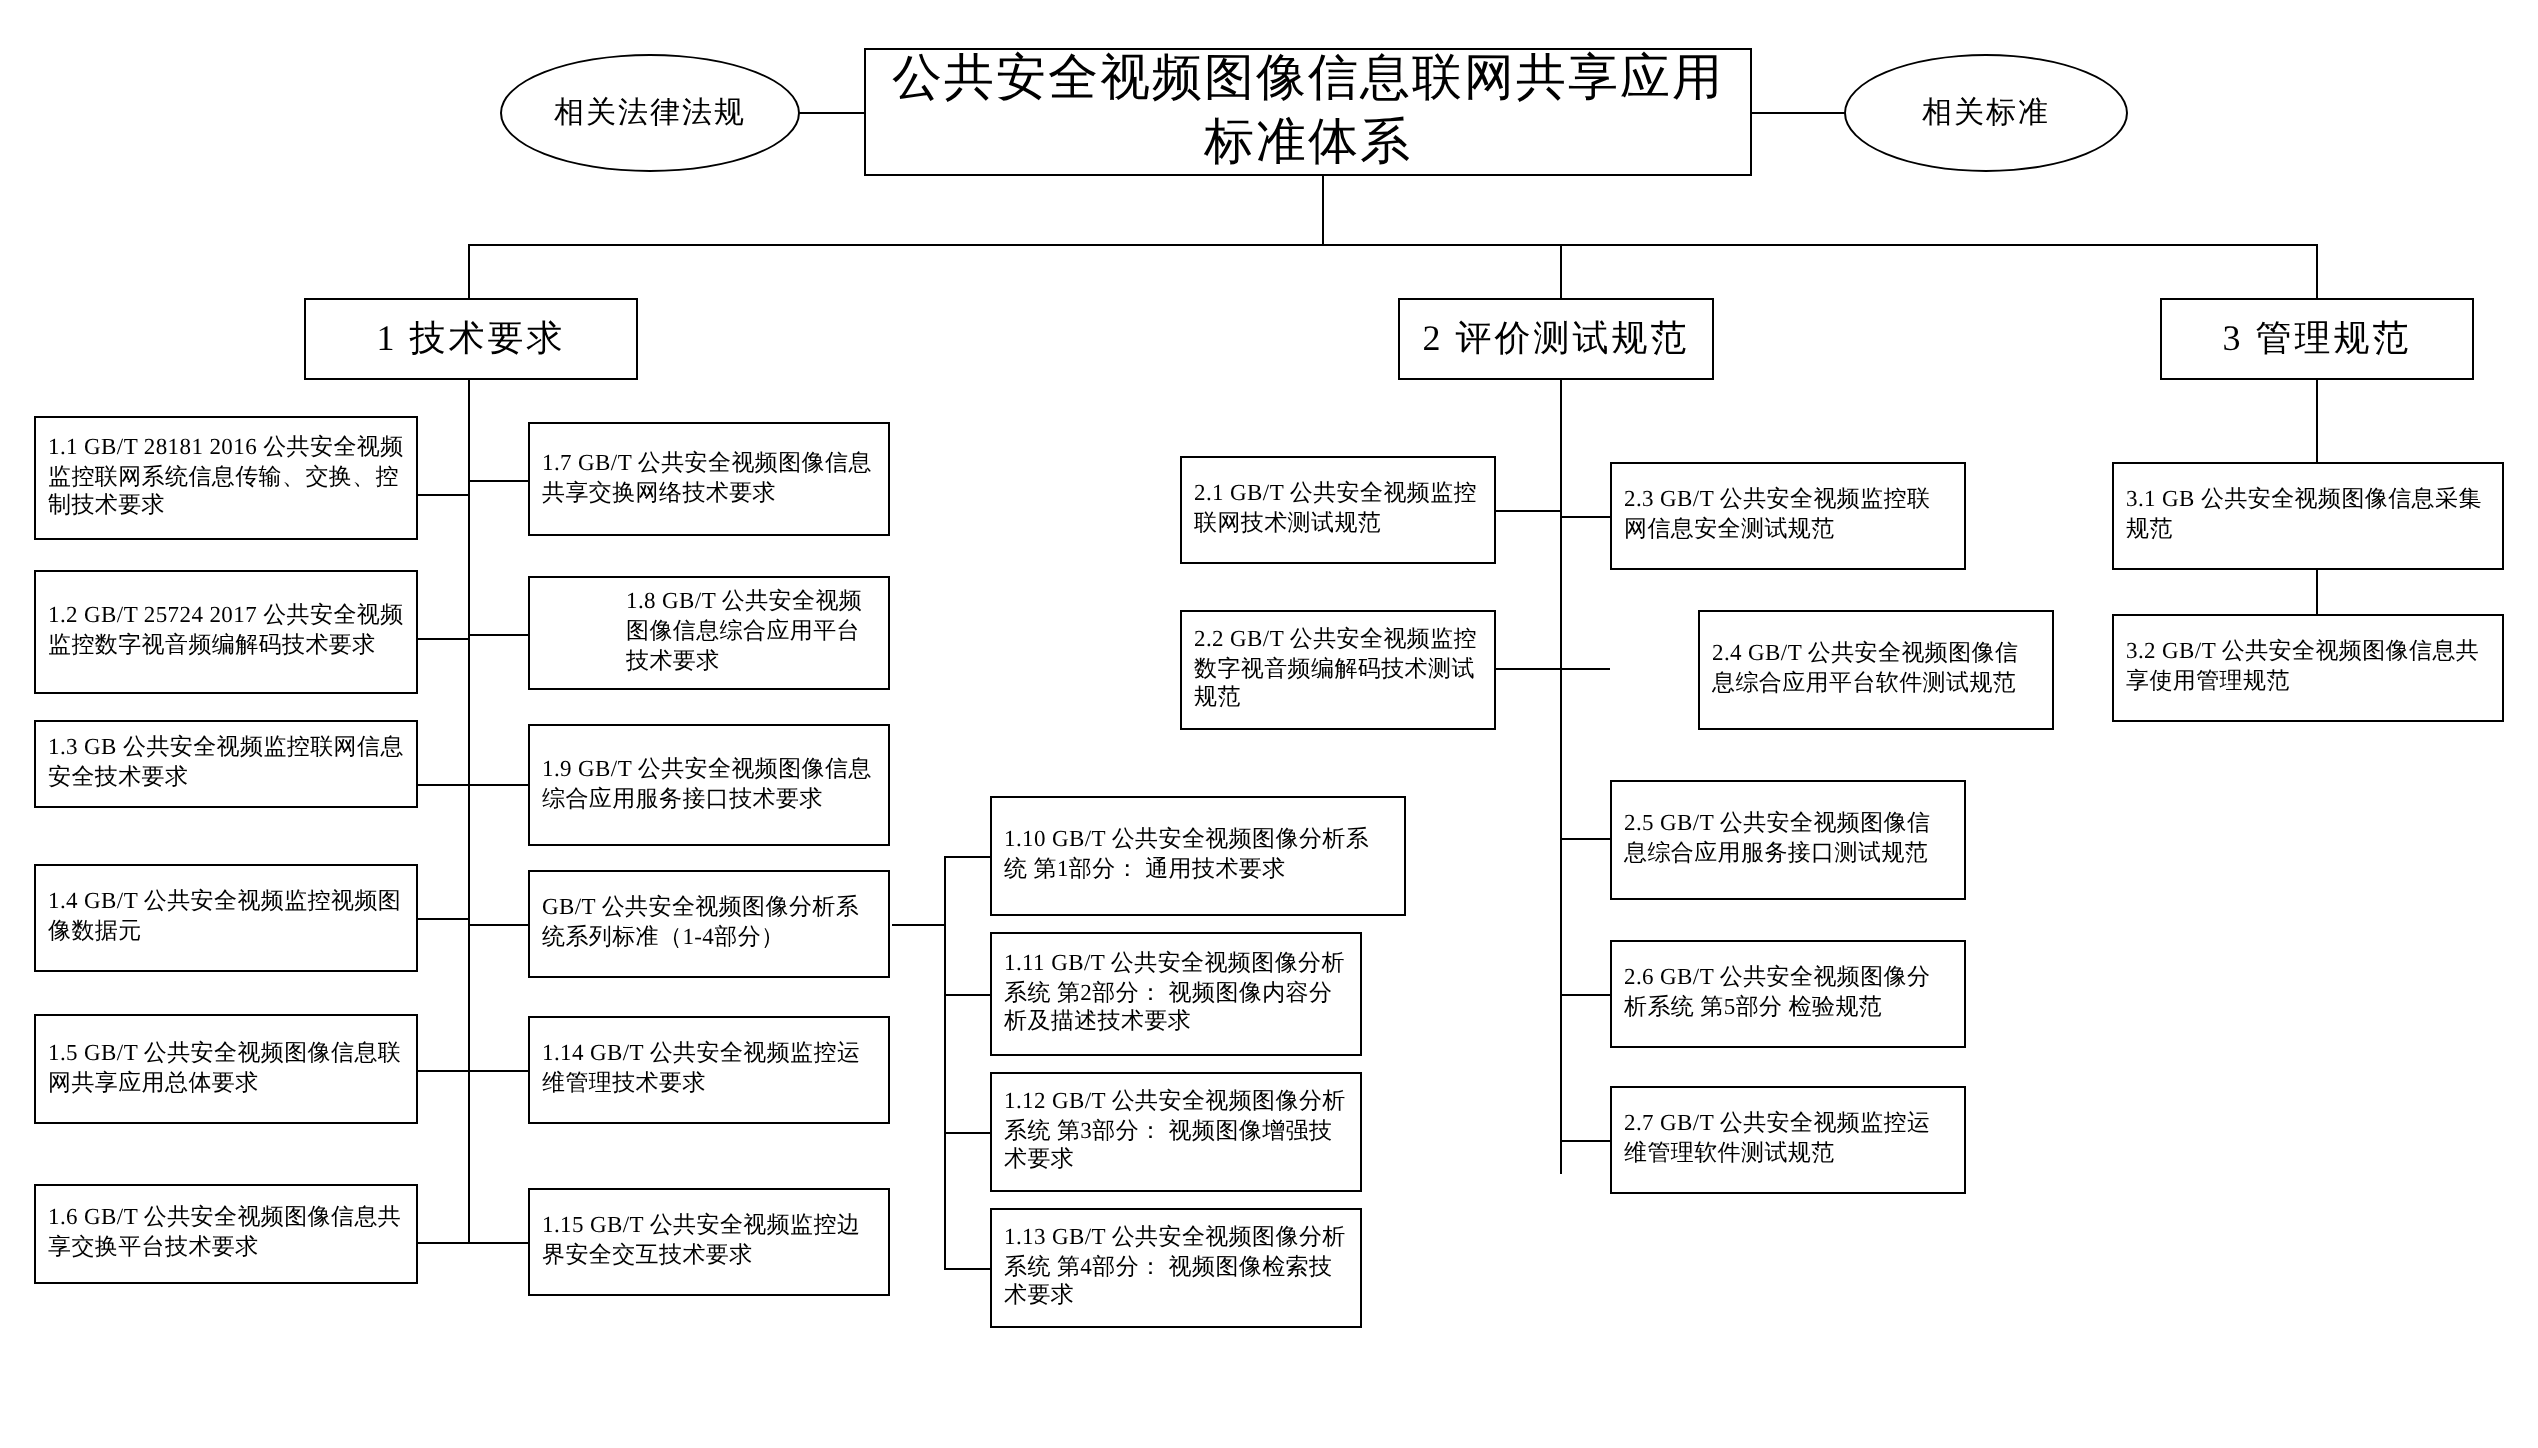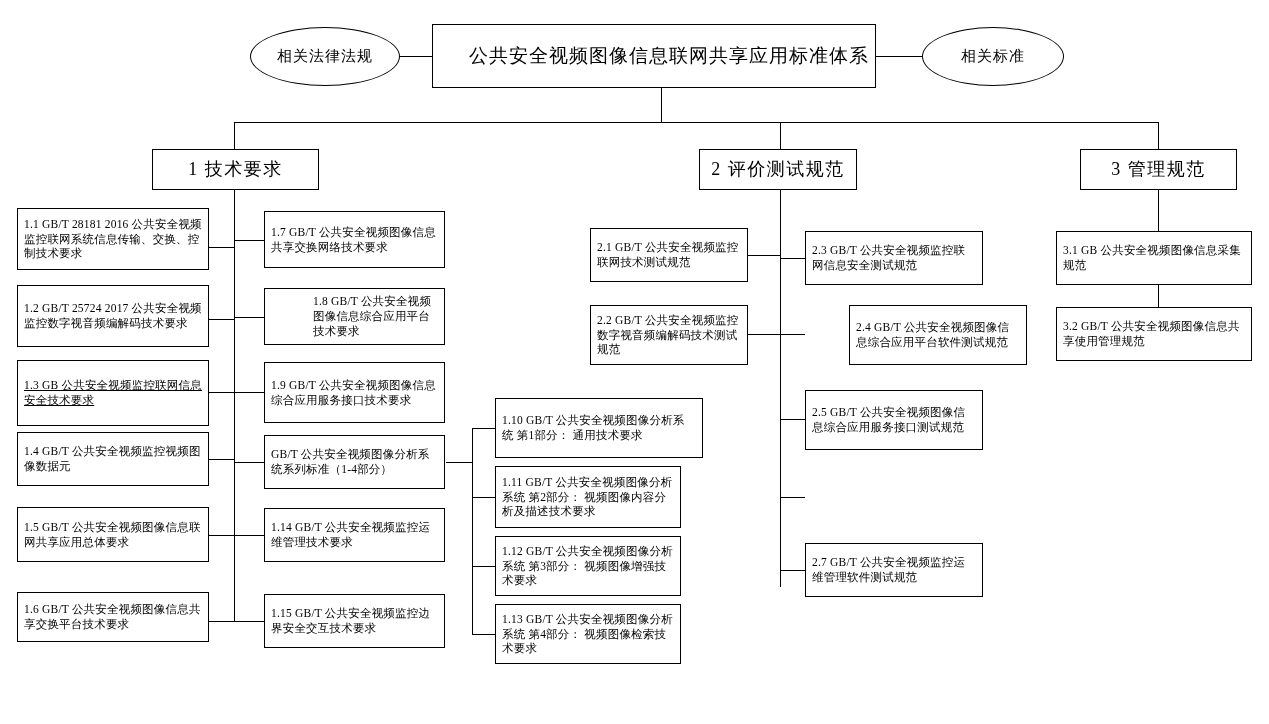--- a/index.html
+++ b/index.html
@@ -27,24 +27,24 @@
     padding:2px 6px;
     line-height:1.28;
     letter-spacing:0.2px;
     z-index:3;
   }
   .node .txt{display:block;width:100%;}
 
   
   .root{
     border:1px solid #000000;
-    font-size:19px;
+    font-size:25px;
     letter-spacing:1px;
     justify-content:center;
-    text-align:right;
+    text-align:center;
   }
   
   .ellipse{
     position:absolute;
     box-sizing:border-box;
     border:1.4px solid #000000;
     border-radius:50%;
     background:#ffffff;
     display:flex;
     align-items:center;
@@ -143,21 +143,21 @@
   <div class="node cat" style="left:1080px;top:149px;width:157px;height:41px;">
     <span class="txt">3 管理规范</span>
   </div>
 
   <div class="node leaf" style="left:17px;top:208px;width:192px;height:62px;">
     <span class="txt">1.1 GB/T 28181 2016 公共安全视频监控联网系统信息传输、交换、控制技术要求</span>
   </div>
   <div class="node leaf" style="left:17px;top:285px;width:192px;height:62px;">
     <span class="txt">1.2 GB/T 25724 2017 公共安全视频监控数字视音频编解码技术要求</span>
   </div>
-  <div class="node leaf" style="left:17px;top:360px;width:192px;height:66px;text-decoration:underline;">
+  <div class="node leaf" style="left:17px;top:360px;width:192px;height:44px;">
     <span class="txt">1.3 GB 公共安全视频监控联网信息安全技术要求</span>
   </div>
   <div class="node leaf" style="left:17px;top:432px;width:192px;height:54px;">
     <span class="txt">1.4 GB/T 公共安全视频监控视频图像数据元</span>
   </div>
   <div class="node leaf" style="left:17px;top:507px;width:192px;height:55px;">
     <span class="txt">1.5 GB/T 公共安全视频图像信息联网共享应用总体要求</span>
   </div>
   <div class="node leaf" style="left:17px;top:592px;width:192px;height:50px;">
     <span class="txt">1.6 GB/T 公共安全视频图像信息共享交换平台技术要求</span>
@@ -204,20 +204,23 @@
 
   <div class="node leaf" style="left:805px;top:231px;width:178px;height:54px;">
     <span class="txt">2.3 GB/T 公共安全视频监控联网信息安全测试规范</span>
   </div>
   <div class="node leaf" style="left:805px;top:305px;width:178px;height:60px;margin-left:44px;">
     <span class="txt">2.4 GB/T 公共安全视频图像信息综合应用平台软件测试规范</span>
   </div>
   <div class="node leaf" style="left:805px;top:390px;width:178px;height:60px;">
     <span class="txt">2.5 GB/T 公共安全视频图像信息综合应用服务接口测试规范</span>
   </div>
+  <div class="node leaf" style="left:805px;top:470px;width:178px;height:54px;">
+    <span class="txt">2.6 GB/T 公共安全视频图像分析系统 第5部分 检验规范</span>
+  </div>
   <div class="node leaf" style="left:805px;top:543px;width:178px;height:54px;">
     <span class="txt">2.7 GB/T 公共安全视频监控运维管理软件测试规范</span>
   </div>
 
   <div class="node leaf" style="left:1056px;top:231px;width:196px;height:54px;">
     <span class="txt">3.1 GB 公共安全视频图像信息采集规范</span>
   </div>
   <div class="node leaf" style="left:1056px;top:307px;width:196px;height:54px;">
     <span class="txt">3.2 GB/T 公共安全视频图像信息共享使用管理规范</span>
   </div>

